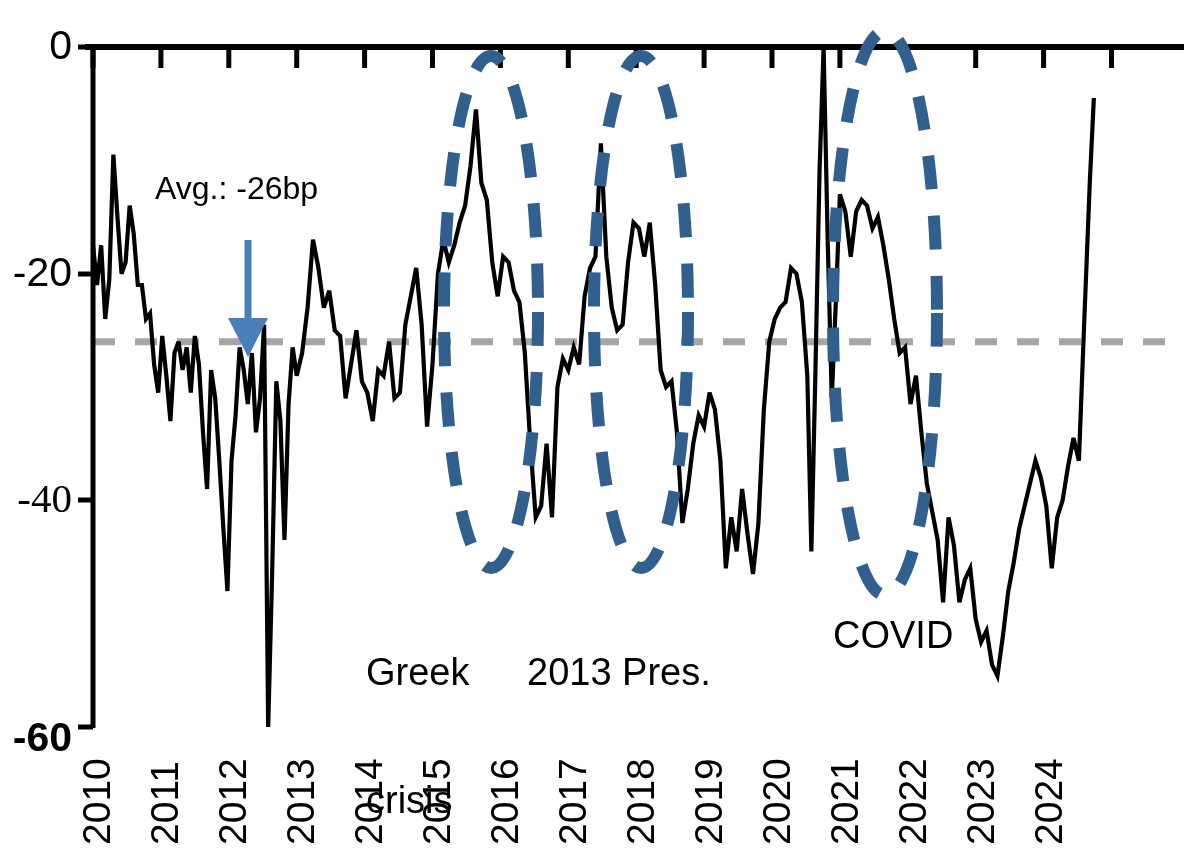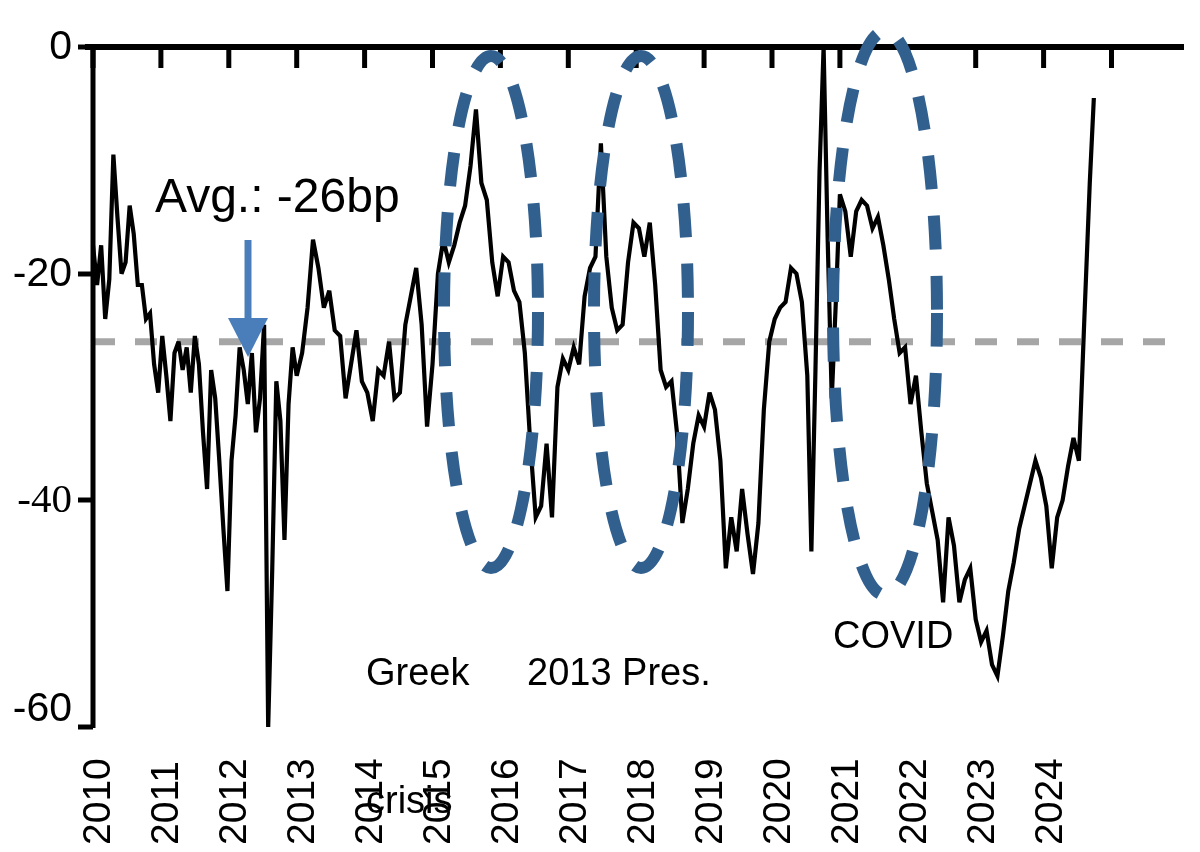--- a/index.html
+++ b/index.html
@@ -45,21 +45,21 @@
   }
   .annot-text {
     position: absolute;
     font-size: 38px;
     color: #000000;
     line-height: 1.12;
     white-space: pre;
   }
   .avg-text {
     position: absolute;
-    font-size: 48px;
+    font-size: 32px;
     color: #000000;
     white-space: nowrap;
     line-height: 1;
   }
 </style>
 </head>
 <body>
 
 <div id="chart-root">
 
@@ -103,21 +103,21 @@
 
     <g>
       <line x1="248" y1="240" x2="248" y2="322" stroke="#4a7ebb" stroke-width="7"></line>
       <polygon points="228,318 268,318 248,357" fill="#4a7ebb"></polygon>
     </g>
   </svg>
 
   <div class="ytick-label" style="right:1128px; top:25px;">0</div>
   <div class="ytick-label" style="right:1128px; top:252px;text-align:center;">-20</div>
   <div class="ytick-label" style="right:1128px; top:478px;font-family:Liberation Serif, serif;">-40</div>
-  <div class="ytick-label" style="right:1128px; top:687px;">-60</div>
+  <div class="ytick-label" style="right:1128px; top:717px;font-weight:bold;">-60</div>
 
   <div class="xtick-label" style="left:77px;   top:845px;">2010</div>
   <div class="xtick-label" style="left:145px;  top:845px;">2011</div>
   <div class="xtick-label" style="left:213px;  top:845px;">2012</div>
   <div class="xtick-label" style="left:281px;  top:845px;">2013</div>
   <div class="xtick-label" style="left:349px;  top:845px;">2014</div>
   <div class="xtick-label" style="left:417px;  top:845px;">2015</div>
   <div class="xtick-label" style="left:485px;  top:845px;">2016</div>
   <div class="xtick-label" style="left:553px;  top:845px;">2017</div>
   <div class="xtick-label" style="left:621px;  top:845px;">2018</div>

